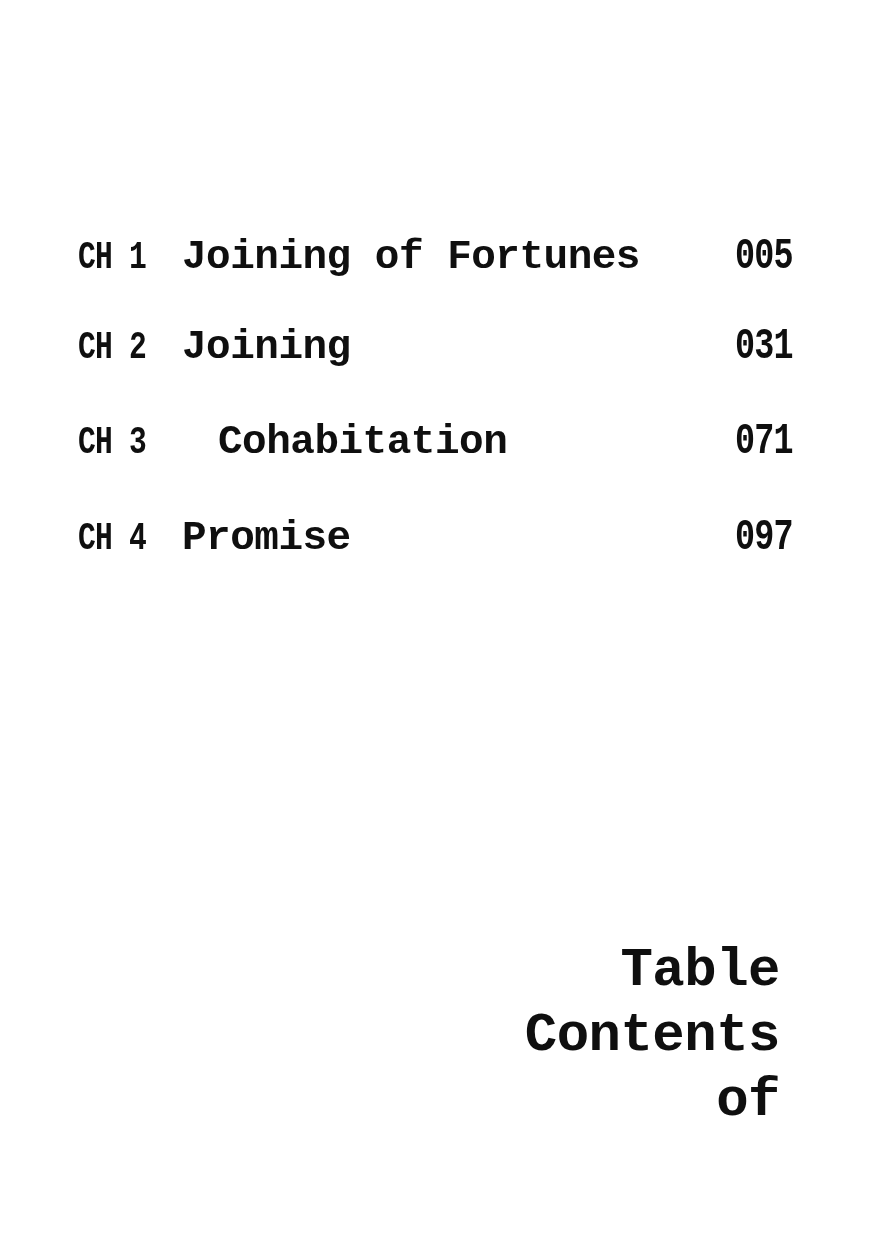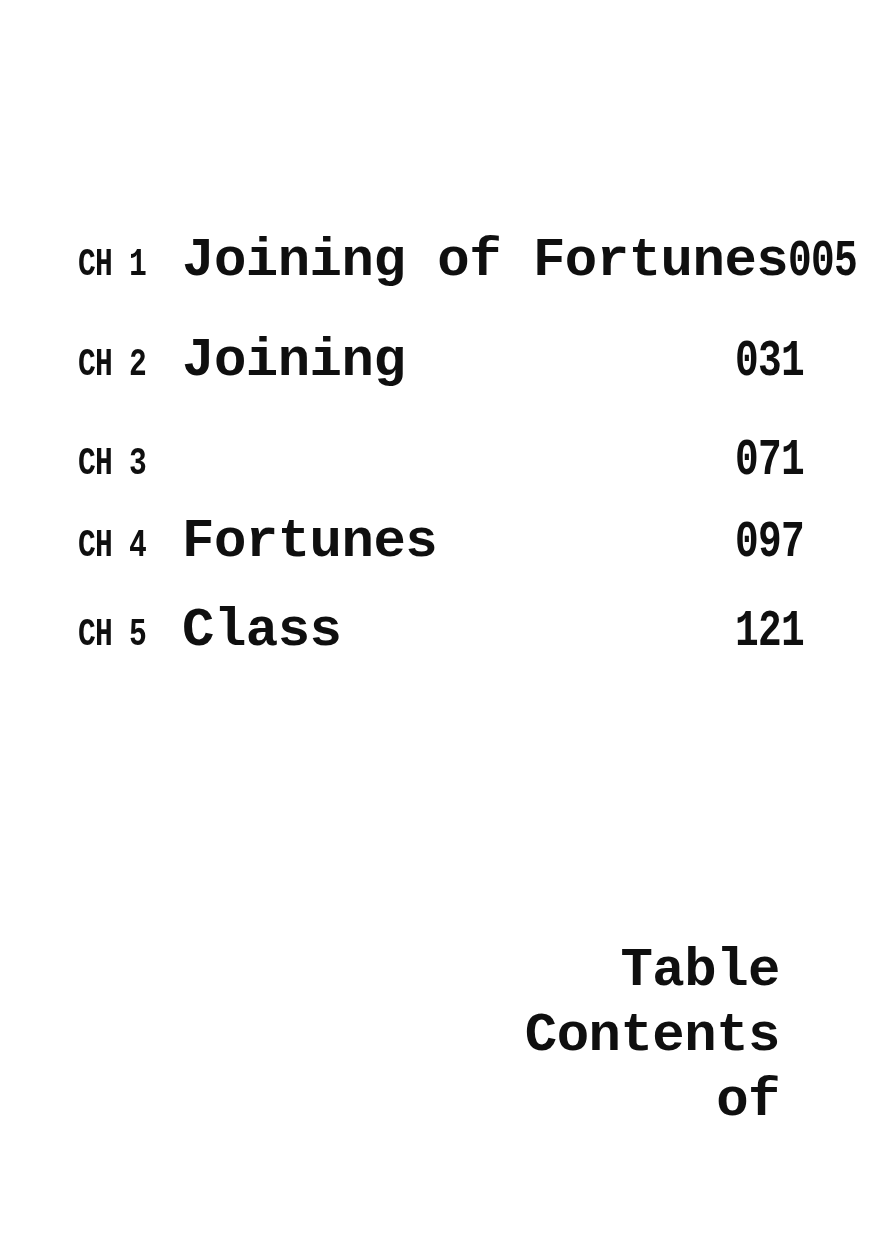--- a/index.html
+++ b/index.html
@@ -19,49 +19,49 @@
   }
   .toc-row {
     position: absolute;
     left: 78px;
     width: 712px;
     display: flex;
     align-items: baseline;
     white-space: nowrap;
   }
   .toc-row.r0 { top: 207px; }
-  .toc-row.r1 { top: 307px; }
-  .toc-row.r2 { top: 408px; gap: 36px; }
+  .toc-row.r1 { top: 297px; }
+  .toc-row.r2 { top: 392px; gap: 36px; }
   .toc-row.r3 { top: 488px; }
   .toc-row.r4 { top: 577px; }
   .ch-label {
     width: 104px;
     flex: 0 0 104px;
     font-size: 38px;
     line-height: 1;
     font-weight: 600;
   }
   .ch-label .squeeze {
     display: inline-block;
     transform: scaleX(0.78);
     transform-origin: 0 100%;
     letter-spacing: -1px;
   }
   .chapter-title {
     flex: 1 1 auto;
-    font-size: 54px;
+    font-size: 41px;
     line-height: 1;
     font-weight: 700;
     letter-spacing: -0.5px;
   }
   .page-num {
     flex: 0 0 55px;
     width: 55px;
     margin-left: auto;
-    font-size: 52px;
+    font-size: 44px;
     line-height: 1;
     font-weight: 600;
     text-align: center;
   }
   .page-num .squeeze {
     display: inline-block;
     transform: scaleX(0.76);
     transform-origin: 0 100%;
     letter-spacing: -1px;
   }
@@ -91,34 +91,30 @@
   </div>
 
   <div class="toc-row r1">
     <span class="ch-label"><span class="squeeze">CH 2</span></span>
     <span class="chapter-title">Joining</span>
     <span class="page-num"><span class="squeeze">031</span></span>
   </div>
 
   <div class="toc-row r2">
     <span class="ch-label"><span class="squeeze">CH 3</span></span>
+    <span class="chapter-title">Cohabitation</span>
     <span class="page-num"><span class="squeeze">071</span></span>
   </div>
 
   <div class="toc-row r3">
     <span class="ch-label"><span class="squeeze">CH 4</span></span>
-    <span class="chapter-title">Fortunes</span>
+    <span class="chapter-title">Promise</span>
     <span class="page-num"><span class="squeeze">097</span></span>
   </div>
 
-  <div class="toc-row r4">
-    <span class="ch-label"><span class="squeeze">CH 5</span></span>
-    <span class="chapter-title">Class</span>
-    <span class="page-num"><span class="squeeze">121</span></span>
-  </div>
 
   <div class="toc-heading">
     <span class="line">Table</span>
     <span class="line">Contents</span>
     <span class="line">of</span>
   </div>
 
 </div>
 
 </body></html>

